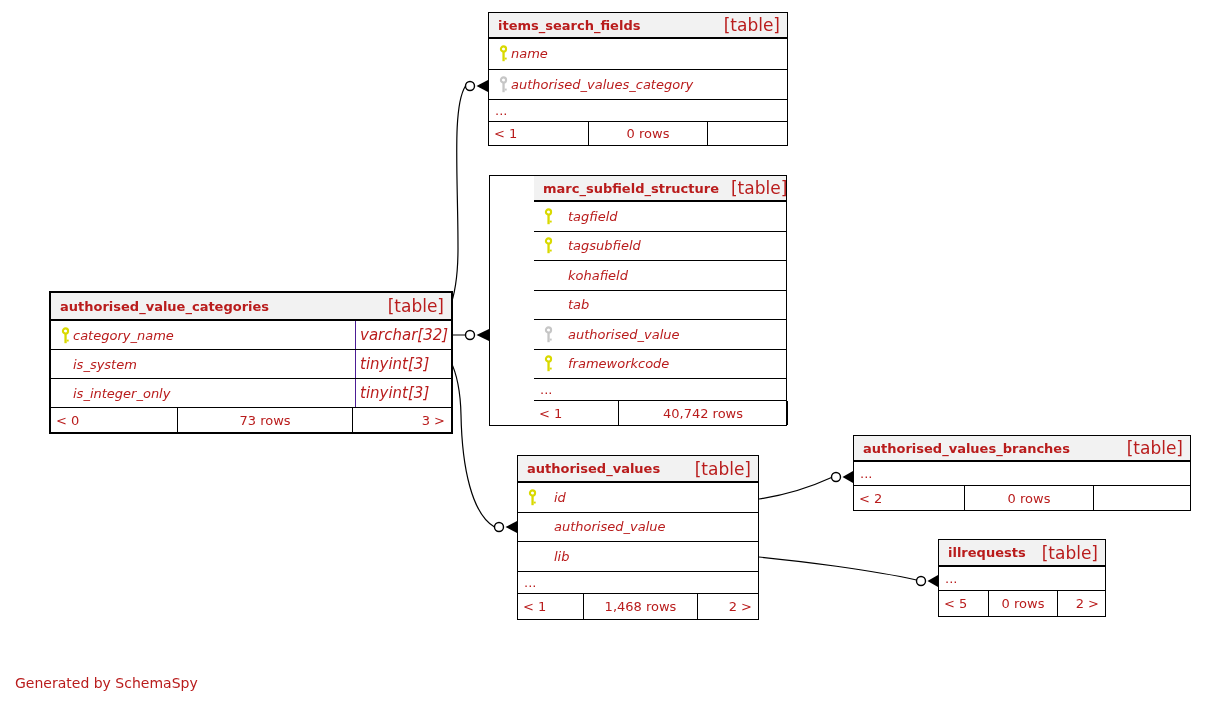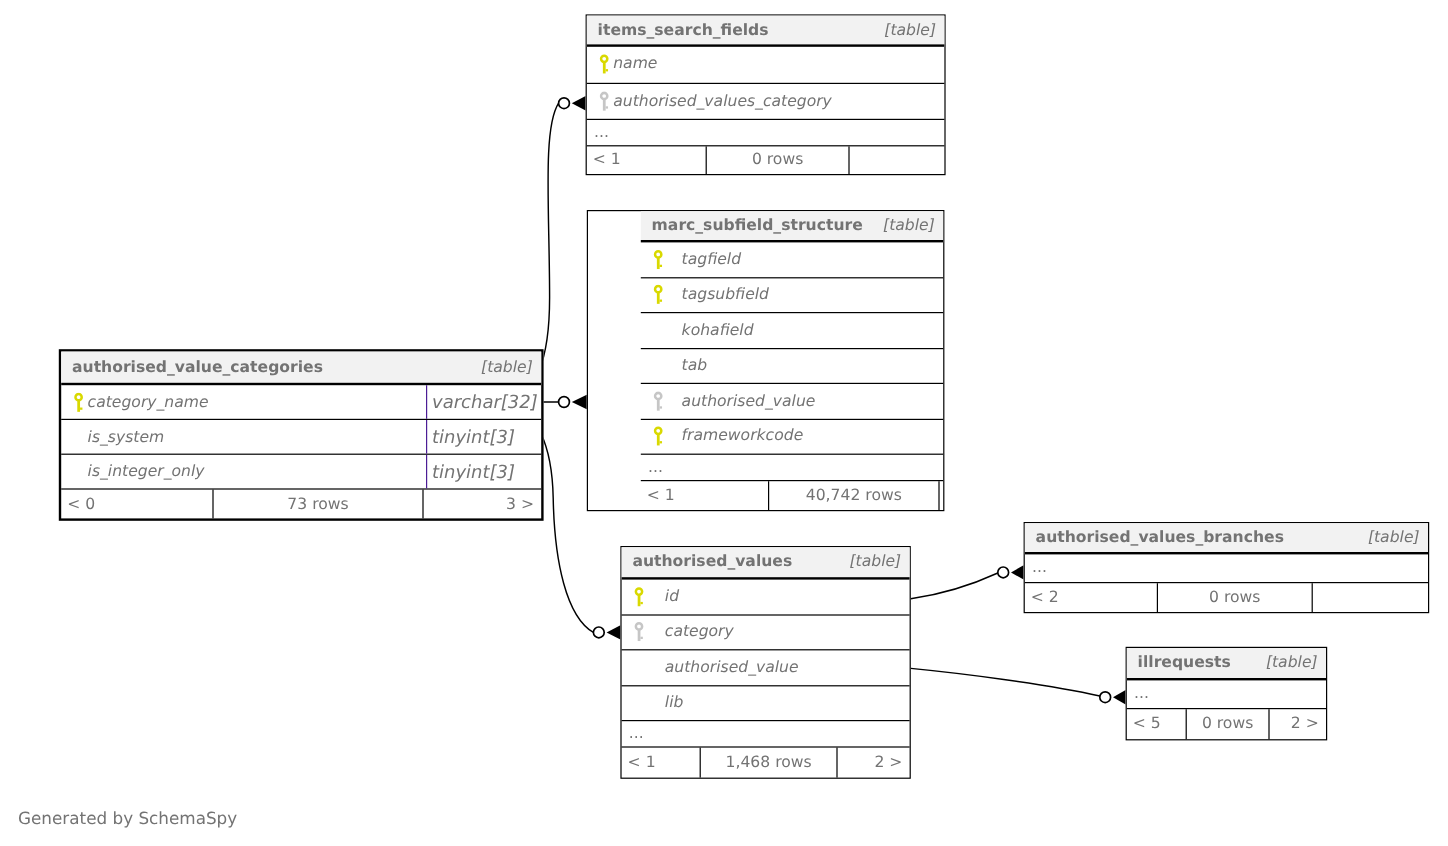--- a/index.html
+++ b/index.html
@@ -1,31 +1,31 @@
 <!DOCTYPE html>
 <html><head>
 <meta charset="utf-8">
 <style>
   html,body{margin:0;padding:0;background:#fff;}
   .canvas{
     position:relative;width:1207px;height:705px;background:#ffffff;
-    font-family:"DejaVu Sans",sans-serif;color:#737373;overflow:hidden;
+    font-family:"DejaVu Sans",sans-serif;color:#b91c1c;overflow:hidden;
   }
   svg.wires{position:absolute;left:0;top:0;pointer-events:none;}
   .tbl{
     position:absolute;background:#ffffff;border:1px solid #000;box-sizing:border-box;
   }
   .tbl.main{border:2px solid #000;margin-left:32px;}
   .tbl-header{
     display:flex;align-items:center;justify-content:space-between;
     background:#f2f2f2;border-bottom:2px solid #000;box-sizing:border-box;
     padding:0 7px 0 9px;height:var(--hh,26px);
   }
   .tbl-name{font-weight:bold;font-size:13px;white-space:nowrap;}
-  .tbl-badge{font-size:13px;white-space:nowrap;margin-left:12px;font-style:italic;}
+  .tbl-badge{font-size:17px;white-space:nowrap;margin-left:12px;}
   .row{
     display:flex;align-items:center;border-bottom:1px solid #000;
     box-sizing:border-box;height:var(--rh,30px);font-style:italic;
   }
   .row:last-of-type{}
   .keyspot{
     display:flex;align-items:center;padding-left:9px;box-sizing:border-box;
     width:var(--keyw,28px);flex:none;
   }
   .cname{font-size:13px;white-space:nowrap;}
@@ -160,21 +160,21 @@
             <circle cx="5.5" cy="4" r="2.6" fill="none" stroke="#d9d900" stroke-width="2.1"></circle>
             <rect x="4.4" y="6.4" width="2.3" height="9.8" fill="#d9d900"></rect>
             <rect x="6.7" y="12.6" width="2" height="1.9" fill="#d9d900"></rect>
           </svg>
         </span>
       <span class="cname">frameworkcode</span>
     </div>
     <div class="ellipsis">...</div>
     <div class="tfoot">
       <span class="fcell c1" style="width:84px;">&lt; 1</span>
-      <span class="fcell c2" style="width:143px;margin-left:22px;">40,742 rows</span>
+      <span class="fcell c2" style="width:170px;">40,742 rows</span>
       <span class="fcell c3"></span>
     </div>
   </div>
 
   <div class="tbl main" style="left:17px;top:291px;width:404px;--hh:28px;--rh:29px;--fh:24px;--keyw:22px;">
     <div class="tbl-header">
       <span class="tbl-name">authorised_value_categories</span>
       <span class="tbl-badge">[table]</span>
     </div>
     <div class="row">
@@ -214,30 +214,20 @@
       <span class="keyspot">
           <svg width="11" height="17" viewBox="0 0 11 17">
             <circle cx="5.5" cy="4" r="2.6" fill="none" stroke="#d9d900" stroke-width="2.1"></circle>
             <rect x="4.4" y="6.4" width="2.3" height="9.8" fill="#d9d900"></rect>
             <rect x="6.7" y="12.6" width="2" height="1.9" fill="#d9d900"></rect>
           </svg>
         </span>
       <span class="cname">id</span>
     </div>
     <div class="row">
-      <span class="keyspot">
-          <svg width="11" height="17" viewBox="0 0 11 17">
-            <circle cx="5.5" cy="4" r="2.6" fill="none" stroke="#c6c6c6" stroke-width="2.1"></circle>
-            <rect x="4.4" y="6.4" width="2.3" height="9.8" fill="#c6c6c6"></rect>
-            <rect x="6.7" y="12.6" width="2" height="1.9" fill="#c6c6c6"></rect>
-          </svg>
-        </span>
-      <span class="cname">category</span>
-    </div>
-    <div class="row">
       <span class="keyspot"></span>
       <span class="cname">authorised_value</span>
     </div>
     <div class="row">
       <span class="keyspot"></span>
       <span class="cname">lib</span>
     </div>
     <div class="ellipsis">...</div>
     <div class="tfoot">
       <span class="fcell c1" style="width:65px;">&lt; 1</span>

